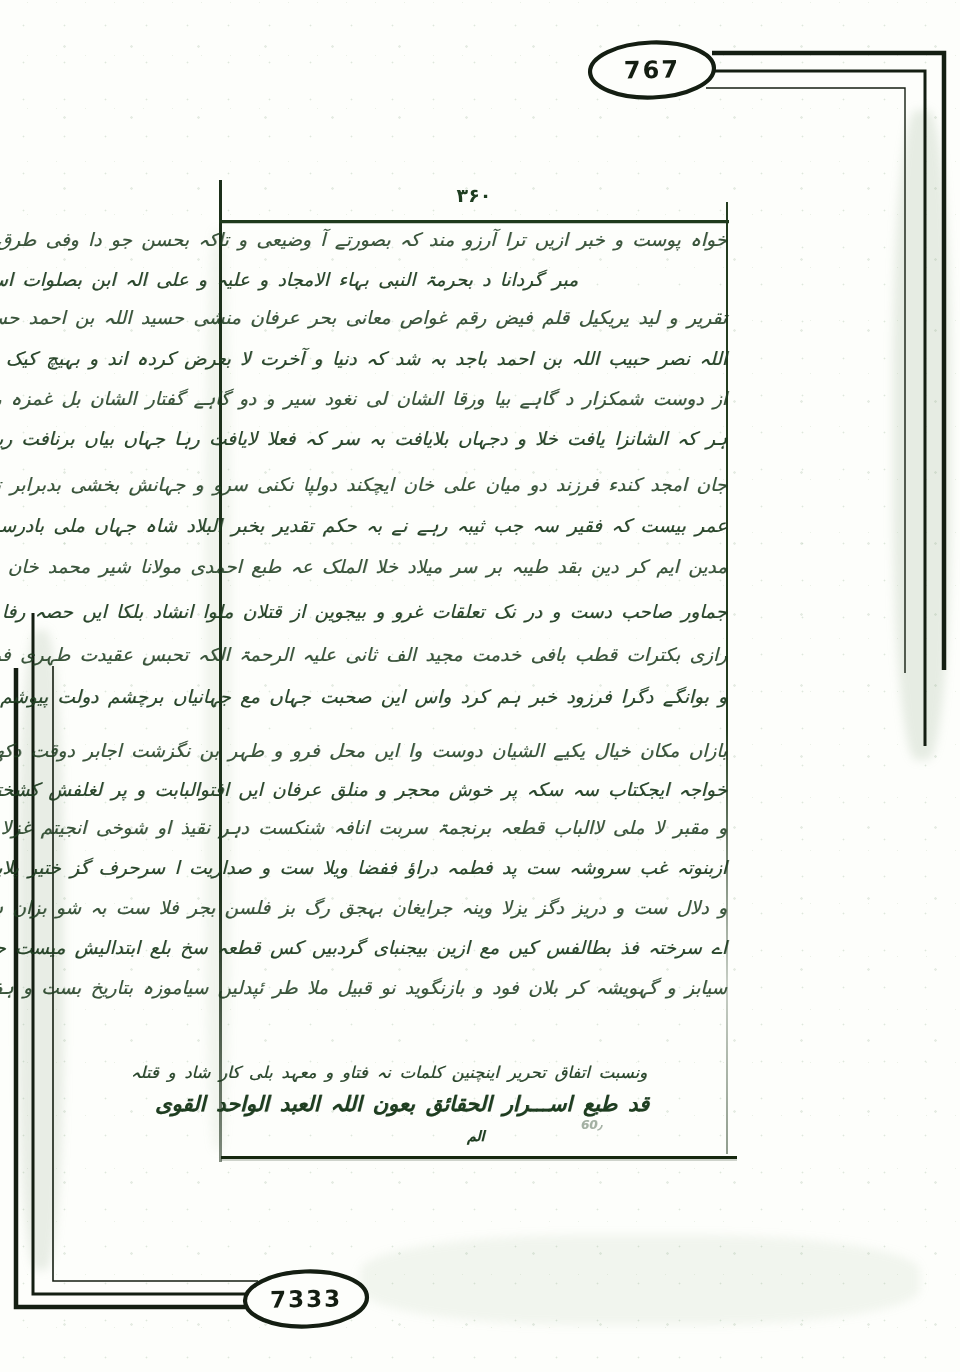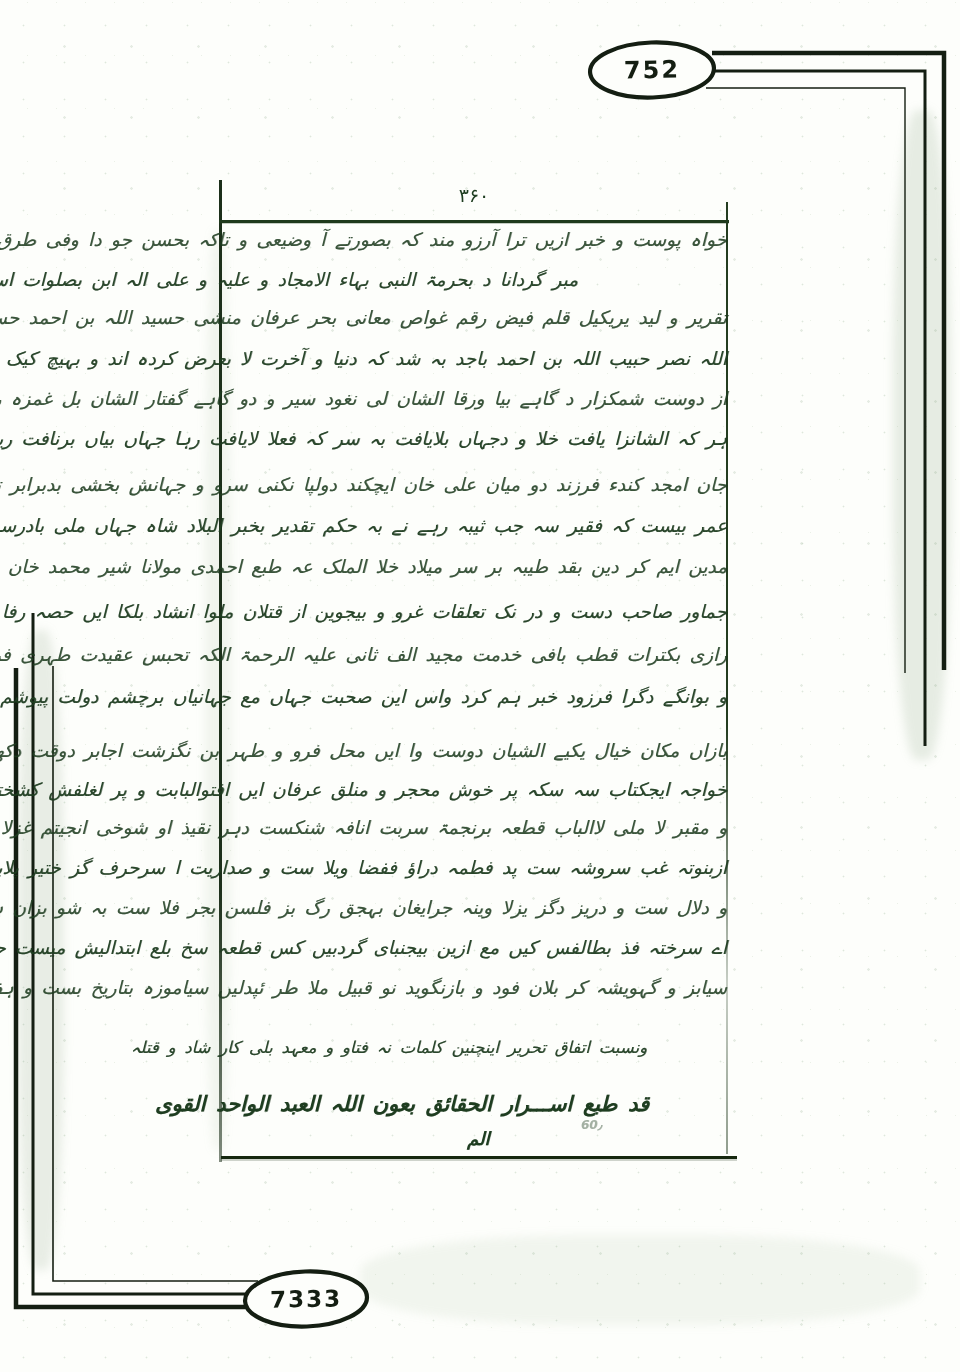--- a/index.html
+++ b/index.html
@@ -41,34 +41,34 @@
   .b-left{position:absolute;left:0;top:0;bottom:0;width:2.5px;
     background:linear-gradient(to bottom,#1c2f1a,#1c2f1a 72%,rgba(28,47,26,.55));}
   .b-right{position:absolute;right:1px;top:22px;bottom:8px;width:1.8px;
     background:linear-gradient(to bottom,#243d20,#243d20 55%,rgba(36,61,32,.25) 82%,rgba(36,61,32,.5));}
   .b-top{position:absolute;left:0;right:0;top:40px;height:3px;background:#1f3a1c;
     box-shadow:0 1px 0 rgba(31,58,28,.25);}
   .b-bottom{position:absolute;left:2px;right:-8px;bottom:3px;height:3.5px;background:#16280f;
     box-shadow:0 2px 0 rgba(22,40,15,.2);}
 
   .folio{position:absolute;top:4px;left:0;right:0;text-align:center;
-    font-size:19px;font-weight:normal;color:var(--ink,#1e3d20);}
+    font-size:19px;font-weight:bold;color:var(--ink,#1e3d20);}
 
   .ms-line{
     position:absolute;left:6px;right:2px;height:34px;
     direction:rtl;unicode-bidi:plaintext;white-space:nowrap;
     text-align:justify;text-align-last:justify;word-spacing:3.5px;
     font-size:18.5px;font-style:italic;line-height:32px;
     color:var(--ink,#1e3d20);
     text-shadow:.6px .4px .6px rgba(22,48,24,.55);
   }
   .ms-line:nth-child(odd){opacity:.95;}
   .ms-line:nth-child(even){opacity:.88;}
   .ms-center{text-align:center;text-align-last:center;}
-  .closing{font-size:16.5px;height:30px;}
+  .closing{font-size:16.5px;height:30px;margin-top:25px;}
   .colophon{font-size:21px;font-weight:bold;height:40px;opacity:1 !important;}
   .mark{position:absolute;direction:rtl;color:var(--ink,#1e3d20);font-weight:bold;
     font-style:italic;text-shadow:.5px .4px .5px rgba(22,48,24,.5);}
 </style>
 </head>
 <body style="--ink: #1e3d20; --frame: #1f3a1c; --ornament: #141e12; --paper: #fdfefb;">
 
 <div class="noise"></div>
 <div class="smudge sm-left"></div>
 <div class="smudge sm-right"></div>
@@ -83,21 +83,21 @@
 
   <polyline points="252,1307 16,1307 16,668" stroke-width="4.5"></polyline>
   <polyline points="254,1294 33,1294 33,613" stroke-width="3"></polyline>
   <polyline points="258,1281 53,1281 53,666" stroke-width="1.6"></polyline>
 
   <ellipse cx="652" cy="70" rx="62" ry="27.5" stroke-width="4.2" transform="rotate(-2 652 70)"></ellipse>
   <ellipse cx="306" cy="1299" rx="61" ry="27.5" stroke-width="4.2" transform="rotate(-2 306 1299)"></ellipse>
 </svg>
 
 <div class="badge badge-tr">
-  <span>752</span>
+  <span>767</span>
 </div>
 <div class="badge badge-bl">
   <span>7333</span>
 </div>
 
 <div class="frame">
   <div class="b-left"></div>
   <div class="b-right"></div>
   <div class="b-top"></div>
   <div class="b-bottom"></div>
@@ -121,15 +121,15 @@
   <div class="ms-line" style="top:632px">و مقبر لا ملی لاالباب قطعہ برنجمۃ سربت انافہ شنکست دہر نقیذ او شوخی انجیتم غزلا ست فیض فرش</div>
   <div class="ms-line" style="top:672px">ازبنوتہ غب سروشہ ست پد فطمہ دراؤ ففضا ویلا ست و صداریت ا سرحرف گز ختیر پلابست کرنا اللہ بخر</div>
   <div class="ms-line" style="top:712px">و دلال ست و دریز دگز یزلا وینہ جرایغان بہجق رگ بز فلسن بجر فلا ست بہ شو بزان ہر کجہ ویگر بنی خواہ جہاں</div>
   <div class="ms-line" style="top:752px">اے سرختہ فذ بطالفس کیں مع ازین بیجنبای گردبیں کس قطعہ سخ بلع ابتدالیش میست حاجت بقود با افزو شہائپا</div>
   <div class="ms-line" style="top:792px">سیابز و گہویشہ کر بلان فود و بازنگوید نو قبیل ملا طر ئپدلیں سیاموزہ بتاریخ بست و ہفتم رجب ست تمہ نز دید پر شاہد</div>
 
   <div class="ms-line ms-center closing" style="top:852px;left:108px;right:82px">ونسبت اتفاق تحریر اینچنین کلمات نہ فتاو و معہد بلی کار شاد و قتلہ</div>
 
   <div class="ms-line ms-center colophon" style="top:908px;left:130px;right:80px">قد طبع اســـرار الحقائق بعون اللہ العبد الواحد القوی</div>
 
-  <div class="mark" style="top:948px;left:248px;font-size:18px">الم</div>
+  <div class="mark" style="top:948px;left:248px;font-size:14px">الم</div>
   <div class="mark" style="top:938px;left:362px;font-size:12px;opacity:.4">60٫</div>
 </div>
 
 </body></html>

